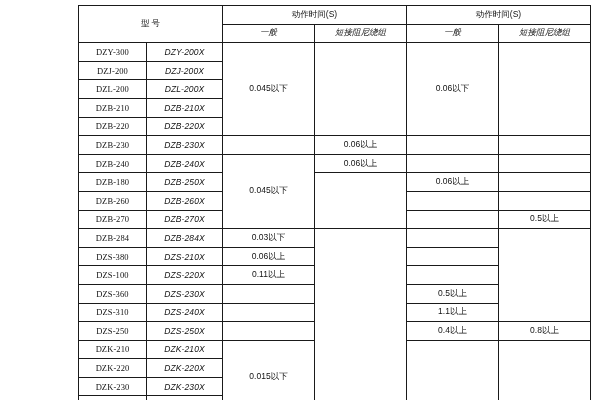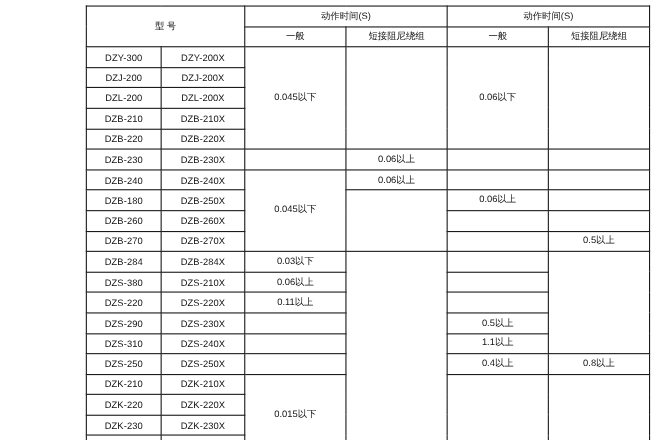--- a/index.html
+++ b/index.html
@@ -31,25 +31,25 @@
     border: 1px solid #1a1a1a;
     font-weight: normal;
     font-size: 8.5px;
     color: #111111;
     text-align: center;
     vertical-align: middle;
     padding: 0;
     height: 18.6px;
     box-sizing: border-box;
   }
-  .col-model-a { width: 68px; }
-  .col-model-b { width: 76px; }
+  .col-model-a { width: 68px; font-family: Liberation Serif, serif; }
+  .col-model-b { width: 76px; font-style: italic; }
   .col-sub { width: 92px; }
   .hdr-group { font-size: 8.5px; height: 19px; }
-  .hdr-sub { font-size: 8.5px; height: 19px; }
+  .hdr-sub { font-size: 8.5px; height: 19px; font-style: italic; }
   .model-cell { font-size: 8.5px; letter-spacing: 0.1px; }
   .val { font-size: 8.5px; }
   .blank { }
 </style>
 </head>
 <body>
 
 <div class="page">
   <table class="spec">
     <thead>
@@ -146,28 +146,28 @@
       </tr>
 
       <tr>
         <td class="col-model-a model-cell">DZS-380</td>
         <td class="col-model-b model-cell">DZS-210X</td>
         <td class="col-sub val">0.06以上</td>
         <td class="col-sub blank"></td>
       </tr>
 
       <tr>
-        <td class="col-model-a model-cell">DZS-220</td>
+        <td class="col-model-a model-cell">DZS-100</td>
         <td class="col-model-b model-cell">DZS-220X</td>
         <td class="col-sub val">0.11以上</td>
         <td class="col-sub blank"></td>
       </tr>
 
       <tr>
-        <td class="col-model-a model-cell">DZS-290</td>
+        <td class="col-model-a model-cell">DZS-360</td>
         <td class="col-model-b model-cell">DZS-230X</td>
         <td class="col-sub blank"></td>
         <td class="col-sub val">0.5以上</td>
       </tr>
 
       <tr>
         <td class="col-model-a model-cell">DZS-310</td>
         <td class="col-model-b model-cell">DZS-240X</td>
         <td class="col-sub blank"></td>
         <td class="col-sub val">1.1以上</td>

